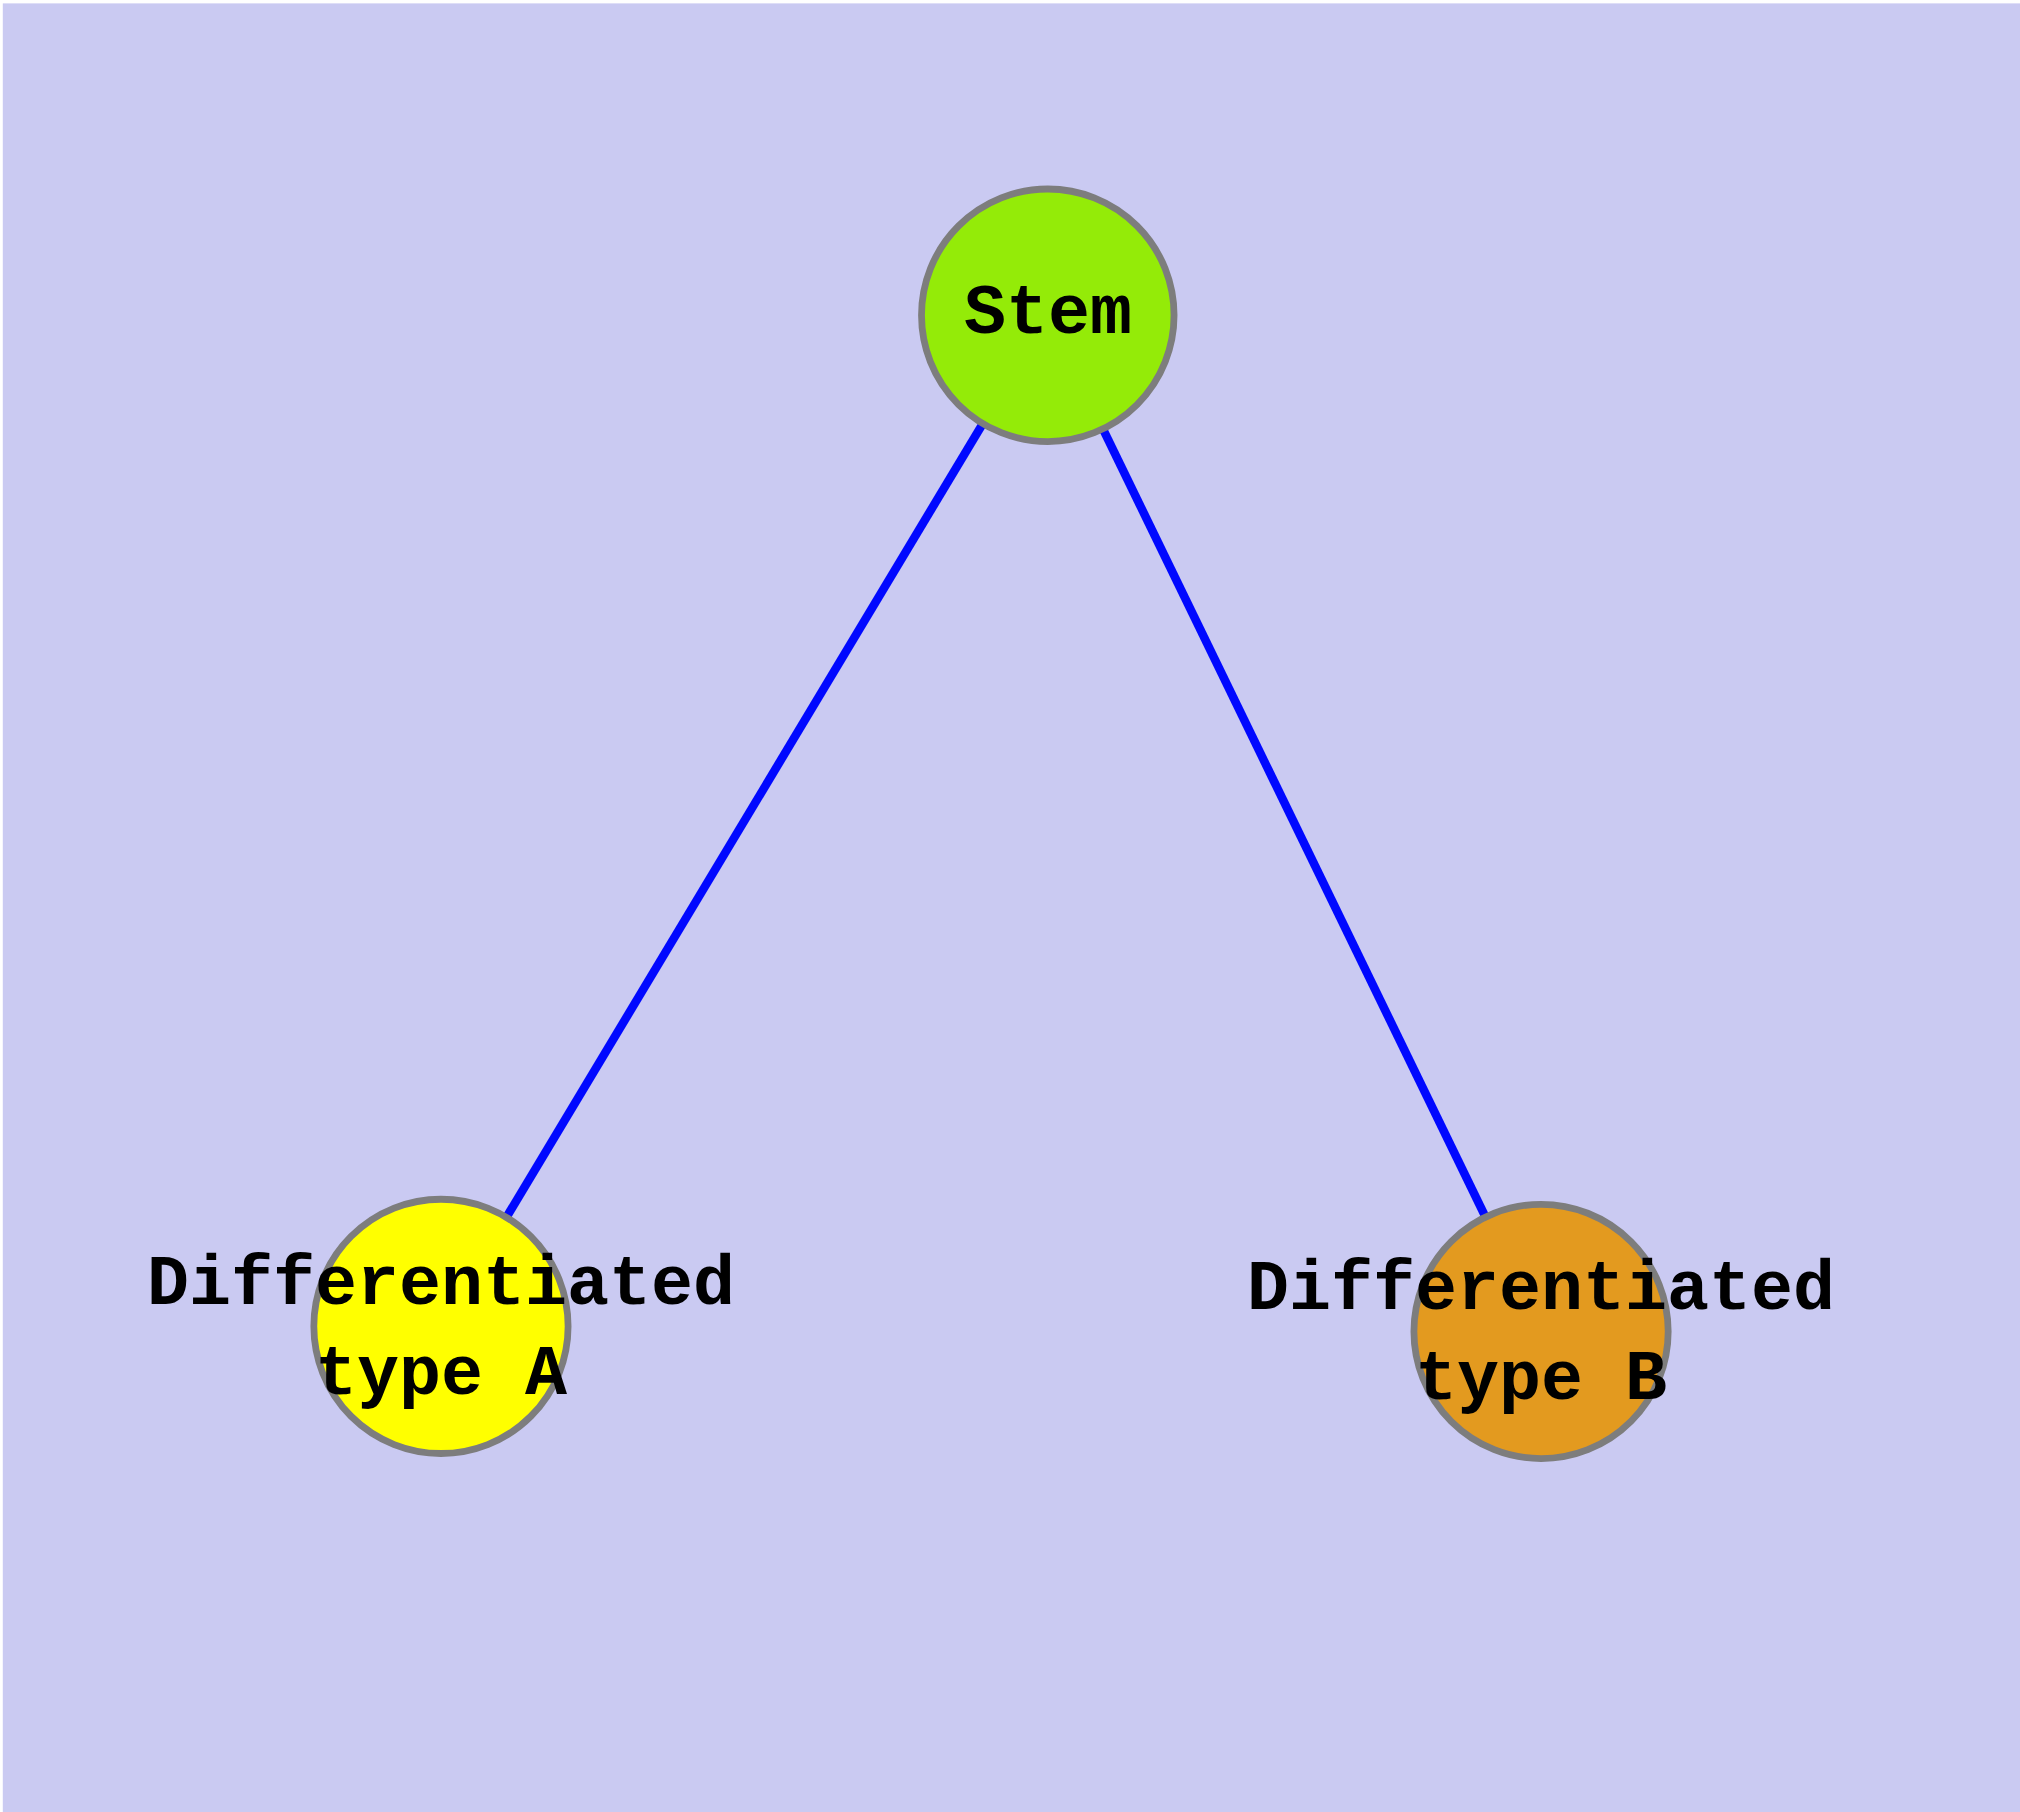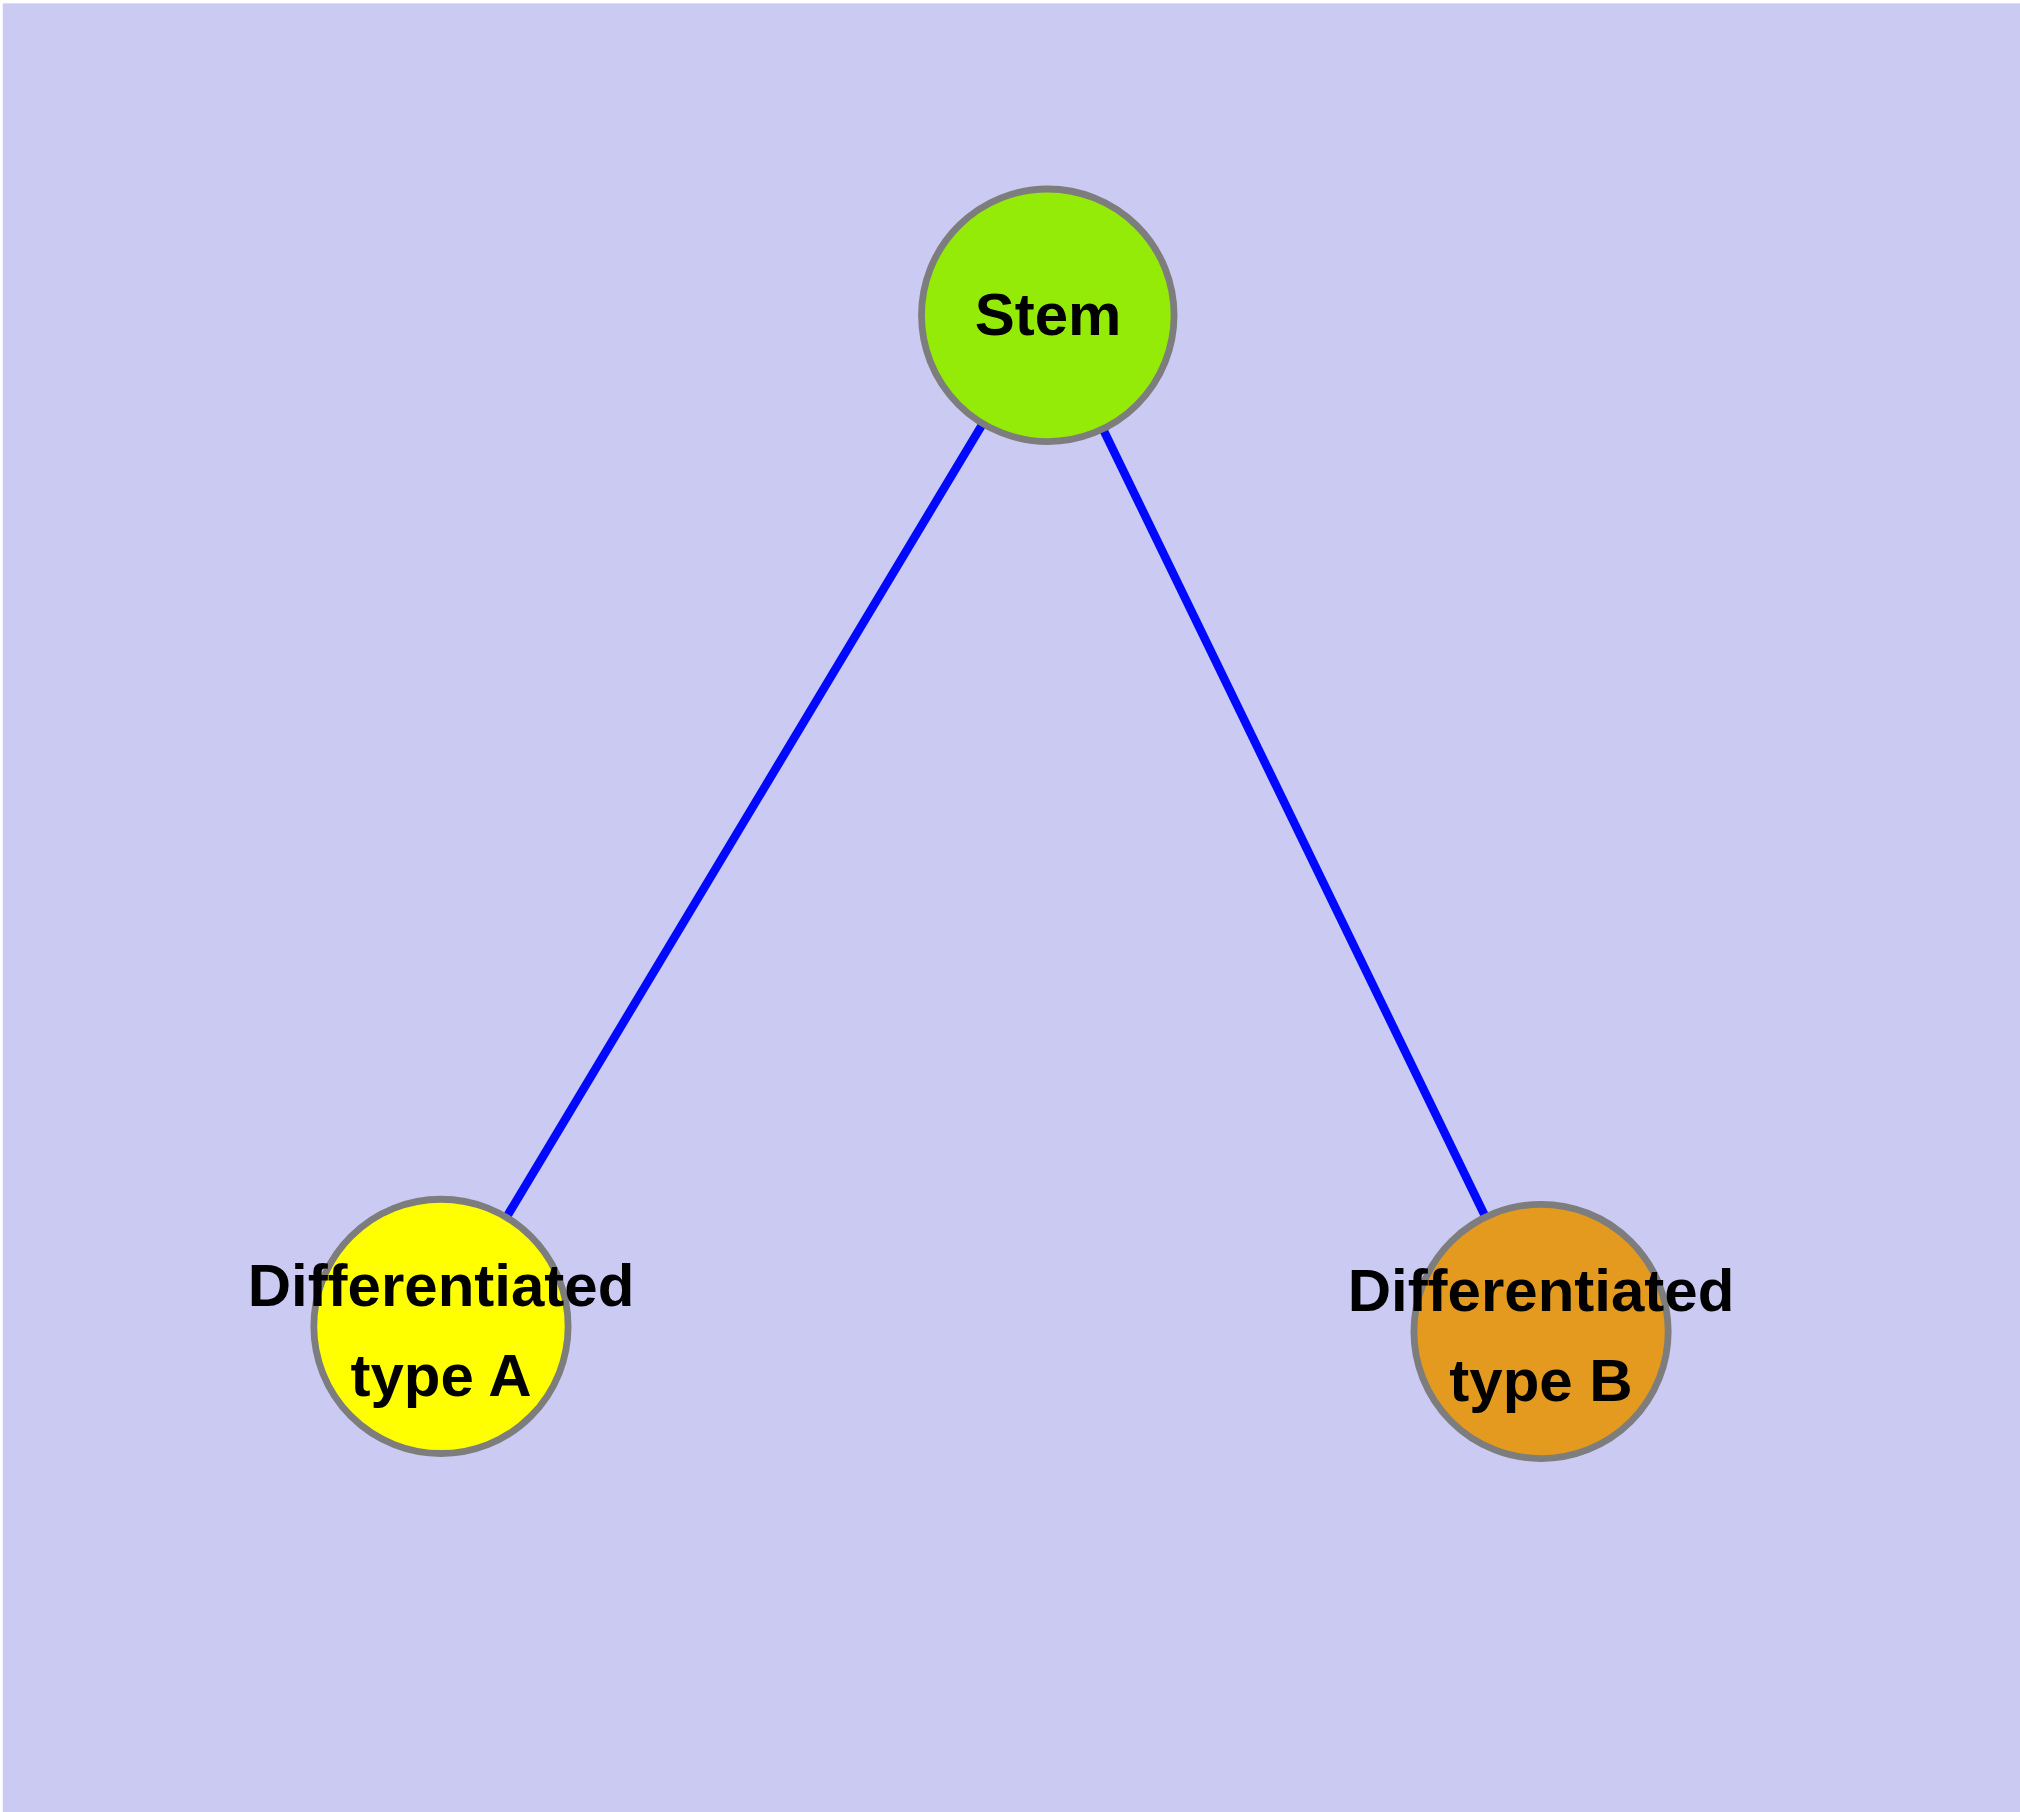--- a/index.html
+++ b/index.html
@@ -20,26 +20,27 @@
     position: absolute;
     left: 0;
     top: 0;
     display: block;
   }
   .node-label {
     position: absolute;
     transform: translate(-50%, -50%);
     color: #000000;
     font-weight: bold;
-    font-size: 60px;
+    font-size: 70px;
     line-height: 90px;
     text-align: center;
     white-space: pre-line;
     letter-spacing: 0px;
     pointer-events: none;
+    font-family: Liberation Mono, monospace;
   }
 </style>
 </head>
 <body>
 
 <div class="stage">
   <svg class="graph-svg" width="2021" height="1812" viewBox="0 0 2384 2138">
 
     <rect x="3" y="4" width="2381" height="2134" fill="#CACAF2"></rect>
 

